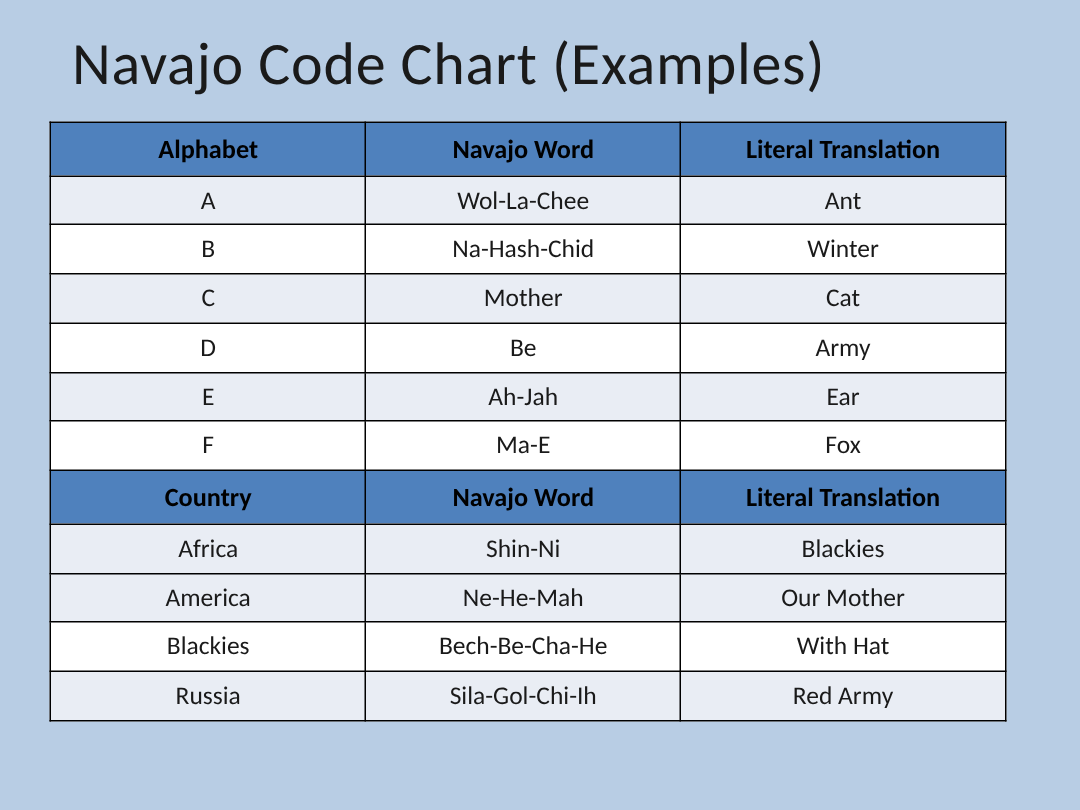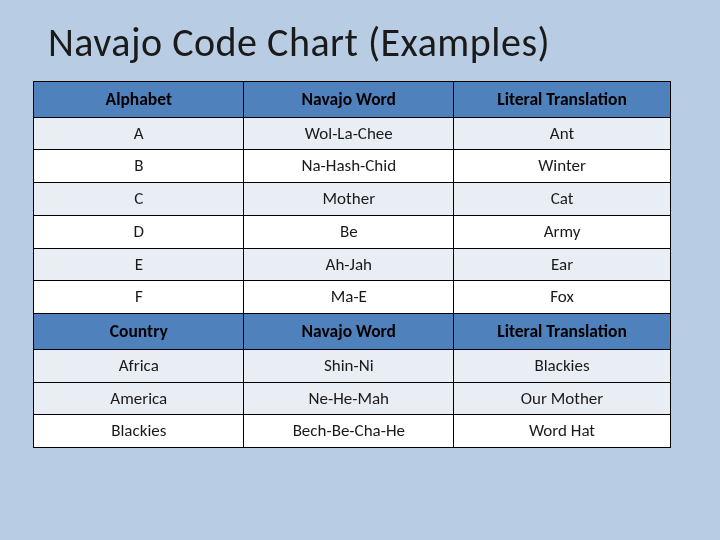--- a/index.html
+++ b/index.html
@@ -115,17 +115,22 @@
       <td>Blackies</td>
     </tr>
     <tr class="band">
       <td>America</td>
       <td>Ne-He-Mah</td>
       <td>Our Mother</td>
     </tr>
     <tr class="plain">
       <td>Blackies</td>
       <td>Bech-Be-Cha-He</td>
-      <td>Word Hat</td>
+      <td>With Hat</td>
+    </tr>
+    <tr class="band">
+      <td>Russia</td>
+      <td>Sila-Gol-Chi-Ih</td>
+      <td>Red Army</td>
     </tr>
   </tbody>
     </table>
 </div>
 
 </body></html>

